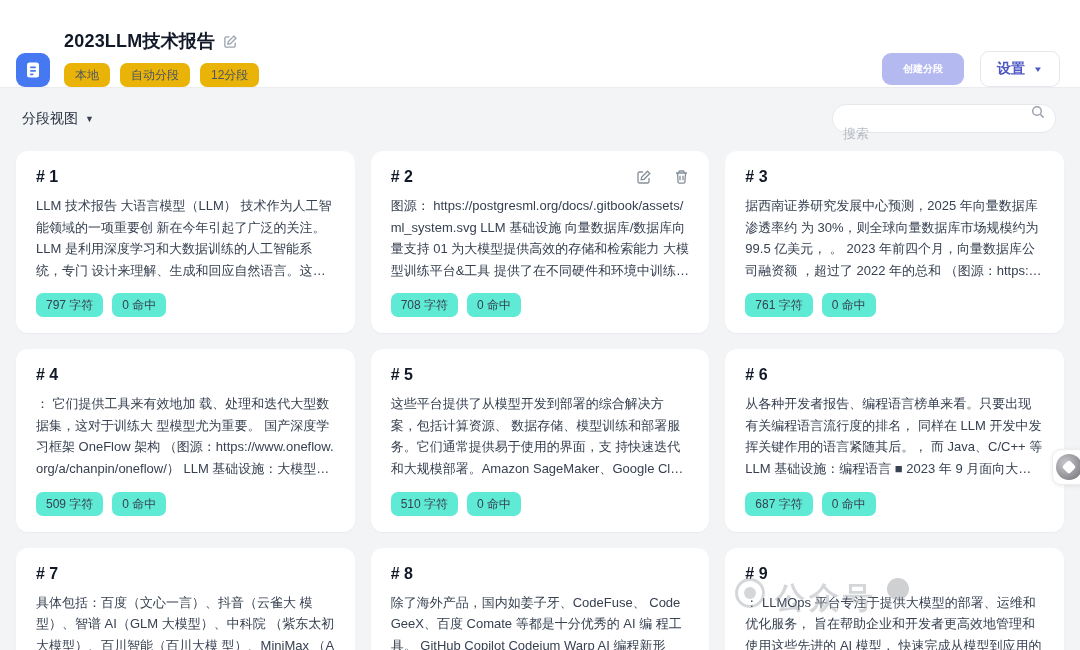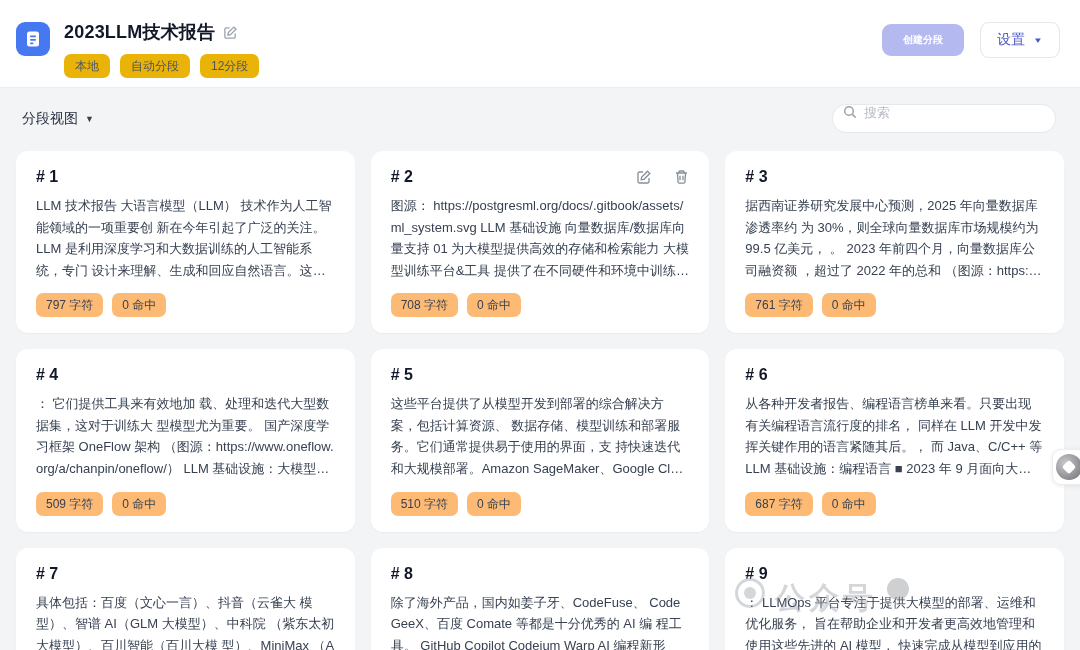--- a/index.html
+++ b/index.html
@@ -5,55 +5,55 @@
   * { margin:0; padding:0; box-sizing:border-box; }
   html,body { width:1080px; height:650px; overflow:hidden; }
   body {
     font-family:"Liberation Sans","DejaVu Sans",sans-serif;
     background:#f3f4f6; color:#1f2937; position:relative;
   }
 
   
   .app-header {
     background:#fff; height:88px; padding:20px 20px 0 16px;
-    display:flex; align-items:flex-start; border-bottom:1px solid #ececf0;
+    display:flex; align-items:flex-end; border-bottom:1px solid #ececf0;
   }
   .doc-icon {
     width:34px; height:34px; border-radius:9px; background:#4678f2;
     display:flex; align-items:center; justify-content:center; margin:2px 14px 0 0; flex:none;
   }
   .header-main { flex:1; min-width:0; }
   .title-row { display:flex; align-items:center; gap:8px; }
   .page-title { font-size:18px; font-weight:700; color:#111827; letter-spacing:.2px; }
   .edit-title-icon svg { display:block; }
   .tag-row { display:flex; gap:10px; margin-top:10px; }
   .tag-pill {
     background:#eab308; color:#4b5563; font-size:12px; line-height:1;
     padding:6px 11px; border-radius:7px; white-space:nowrap;
   }
   .header-actions { display:flex; gap:16px; align-items:center; margin-top:2px; }
   .btn-create {
     background:#b4b9f0; color:#fff; font-size:10px; font-weight:600;
     border:none; border-radius:9px; padding:9px 21px; cursor:default;
   }
   .btn-settings {
-    background:#fff; color:#4f58c4; font-size:14px; font-weight:400;
+    background:#fff; color:#4f58c4; font-size:14px; font-weight:700;
     border:1px solid #e4e6eb; border-radius:9px; padding:8px 16px;
     display:flex; align-items:center; gap:8px; cursor:pointer;
   }
   .chev { font-size:10px; color:#4f58c4; transform:scaleY(.8); }
 
   
   .content { padding:16px 16px 0 16px; }
   .toolbar { display:flex; align-items:center; justify-content:space-between; margin-bottom:18px; padding:0 8px 0 6px; }
   .view-switch { display:flex; align-items:center; gap:7px; font-size:14px; font-weight:400; color:#1f2937; cursor:pointer; }
   .view-caret { font-size:9px; color:#374151; }
   .search-box {
     width:224px; height:29px; background:#fff; border:1px solid #e7e8ec; border-radius:14px;
-    display:flex; align-items:flex-start; padding:0 10px; gap:7px;
+    display:flex; align-items:flex-end; padding:0 10px; gap:7px;flex-direction:column;
   }
   .search-box svg { flex:none; }
   .search-input { border:none; outline:none; width:100%; font-size:13px; color:#374151; background:transparent; }
   .search-input::placeholder { color:#b5bac1; }
 
   .grid { display:grid; grid-template-columns:repeat(3,1fr); gap:16px; }
   .seg-card {
     background:#fff; border-radius:12px; padding:17px 20px 16px 20px;
     box-shadow:0 1px 2px rgba(16,24,40,.04); min-height:176px; cursor:pointer;
     display:flex; flex-direction:column;
@@ -63,21 +63,21 @@
   .card-actions { display:none; gap:22px; align-items:center; }
   .seg-card.has-actions .card-actions { display:flex; }
   .card-action { background:none; border:none; padding:0; cursor:pointer; line-height:0; }
   .card-text {
     font-size:13px; line-height:1.66; color:#374151;
     display:-webkit-box; -webkit-line-clamp:4; -webkit-box-orient:vertical; overflow:hidden;
     word-break:break-all;
   }
   .card-foot { display:flex; gap:9px; margin-top:12px; }
   .stat-pill {
-    background:#fdba74; color:#374151; font-size:12px; line-height:1;
+    background:#5eead4; color:#374151; font-size:12px; line-height:1;
     padding:6px 10px; border-radius:7px; white-space:nowrap;
   }
 
   
   .watermark {
     position:absolute; left:735px; top:578px; width:345px;
     display:flex; gap:10px;
     color:#9aa0a6; opacity:.42; font-size:30px; font-weight:700; letter-spacing:4px;
     pointer-events:none; white-space:nowrap; z-index:5;
   }

